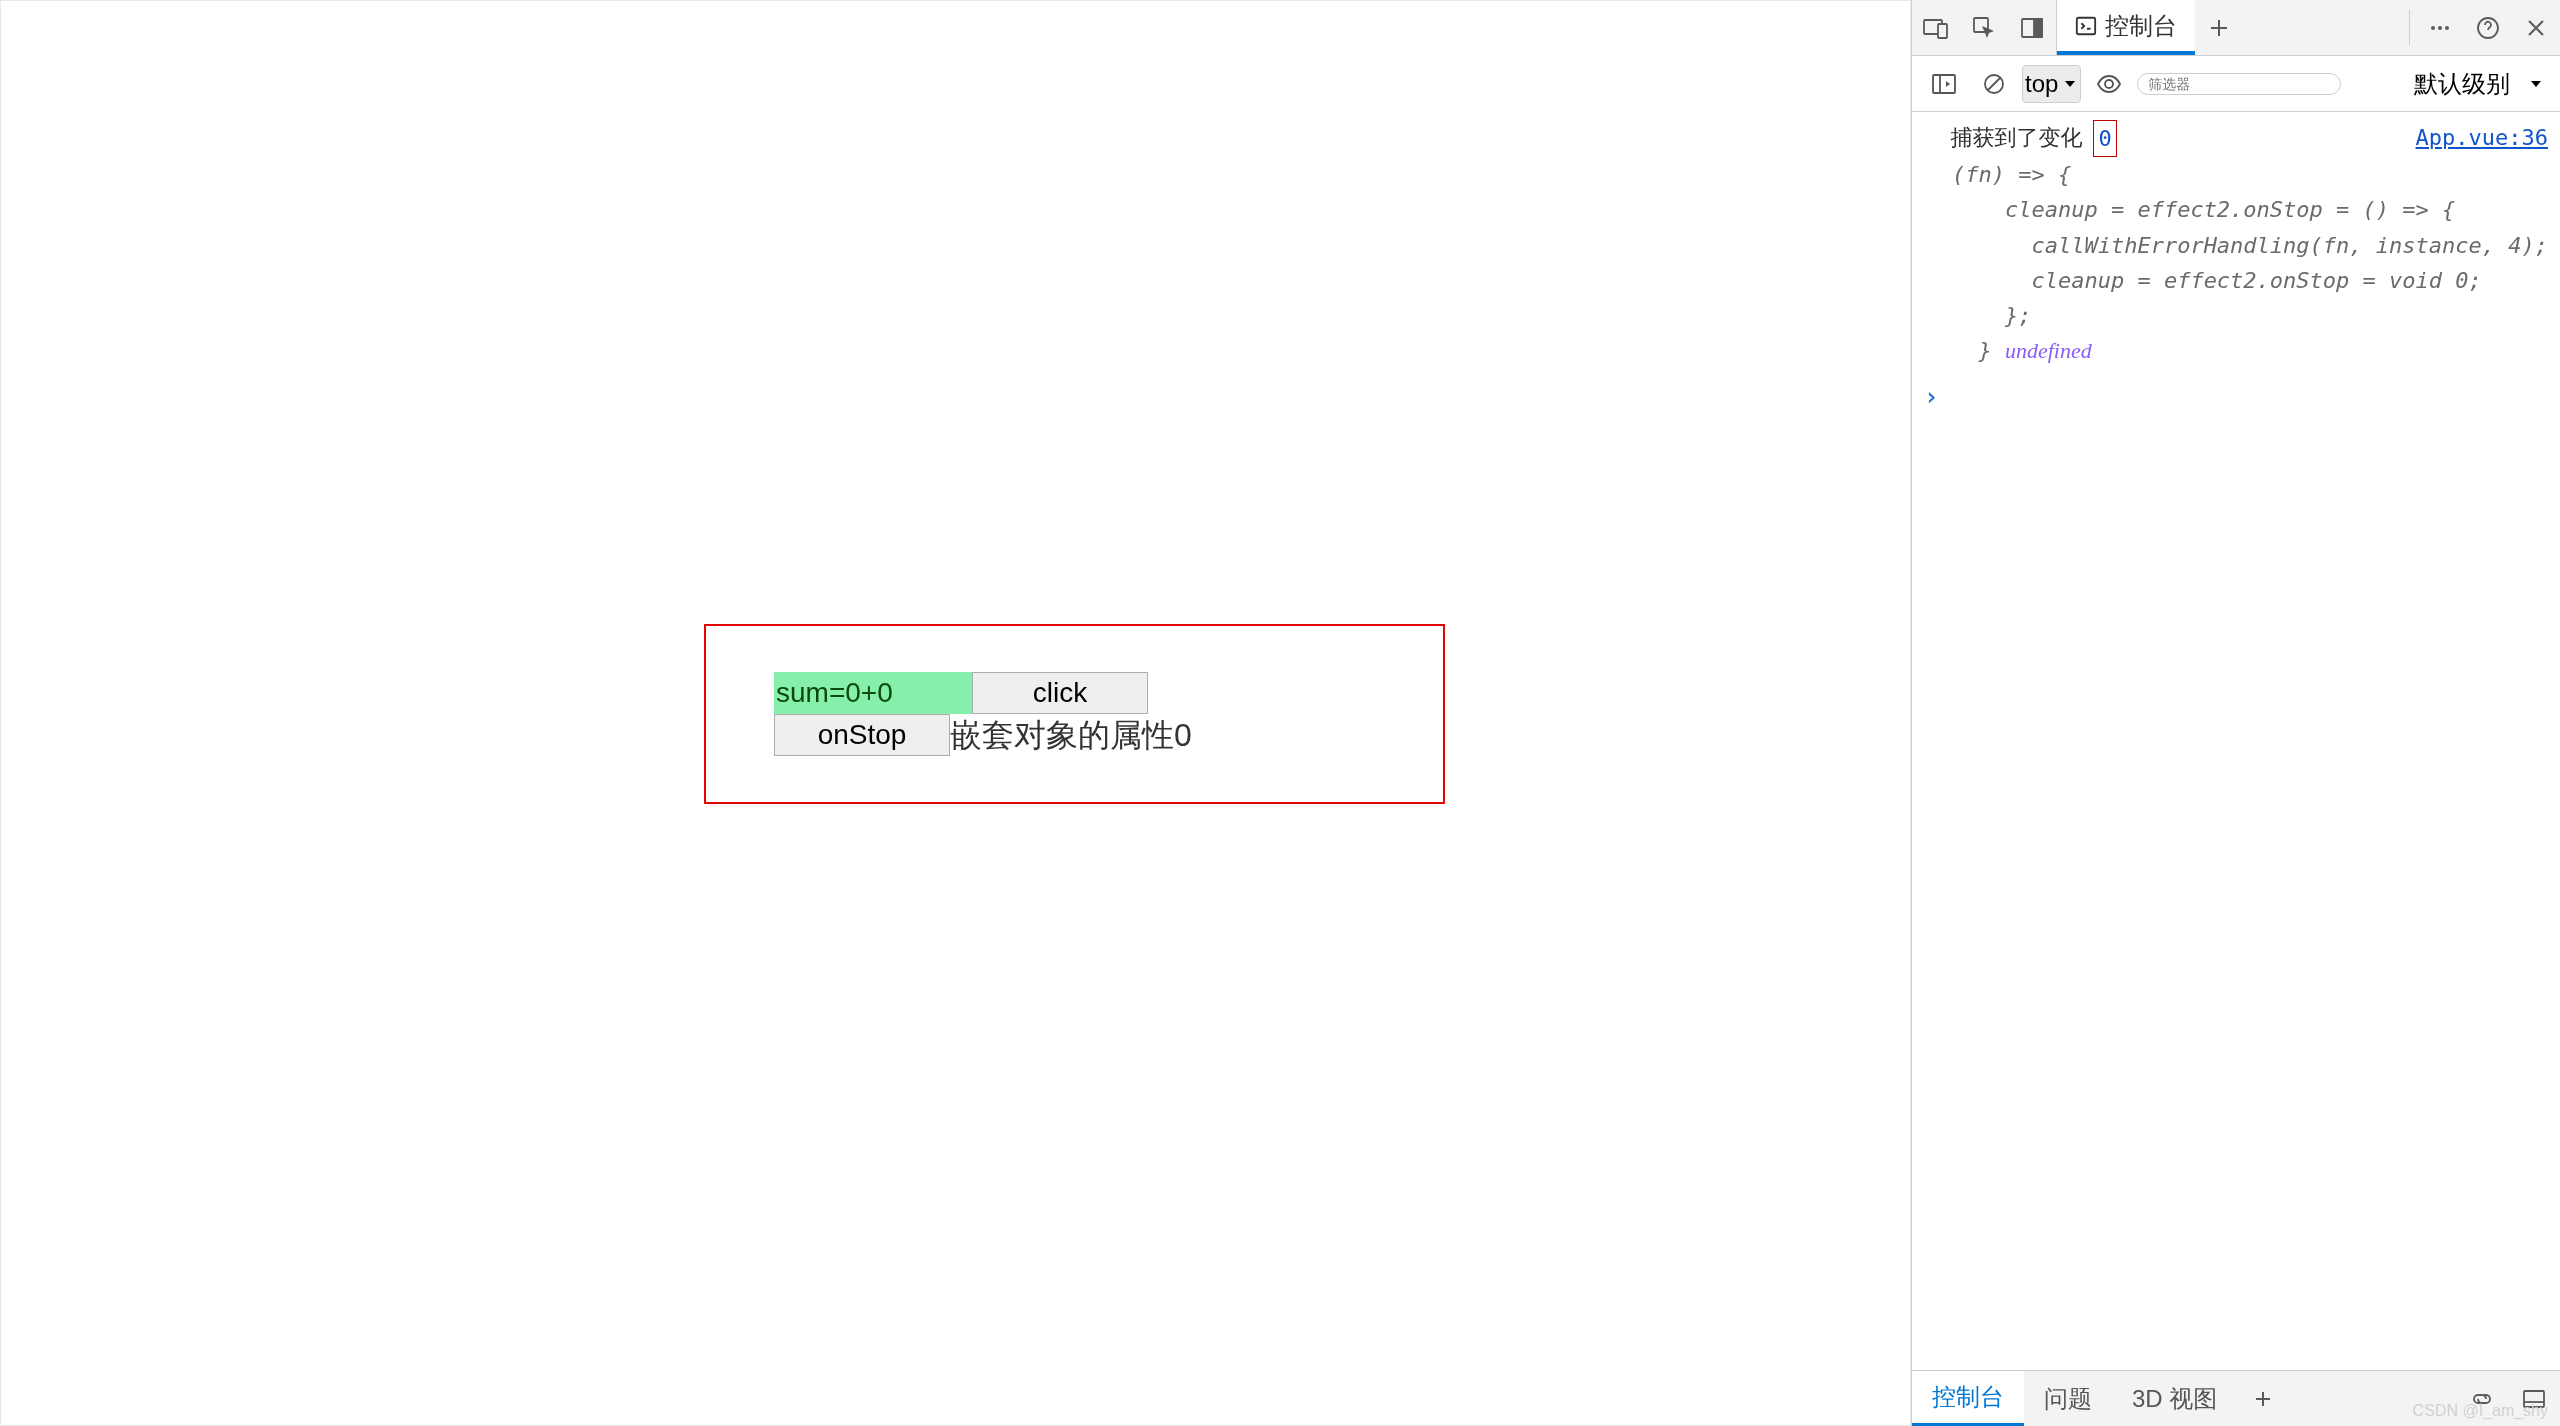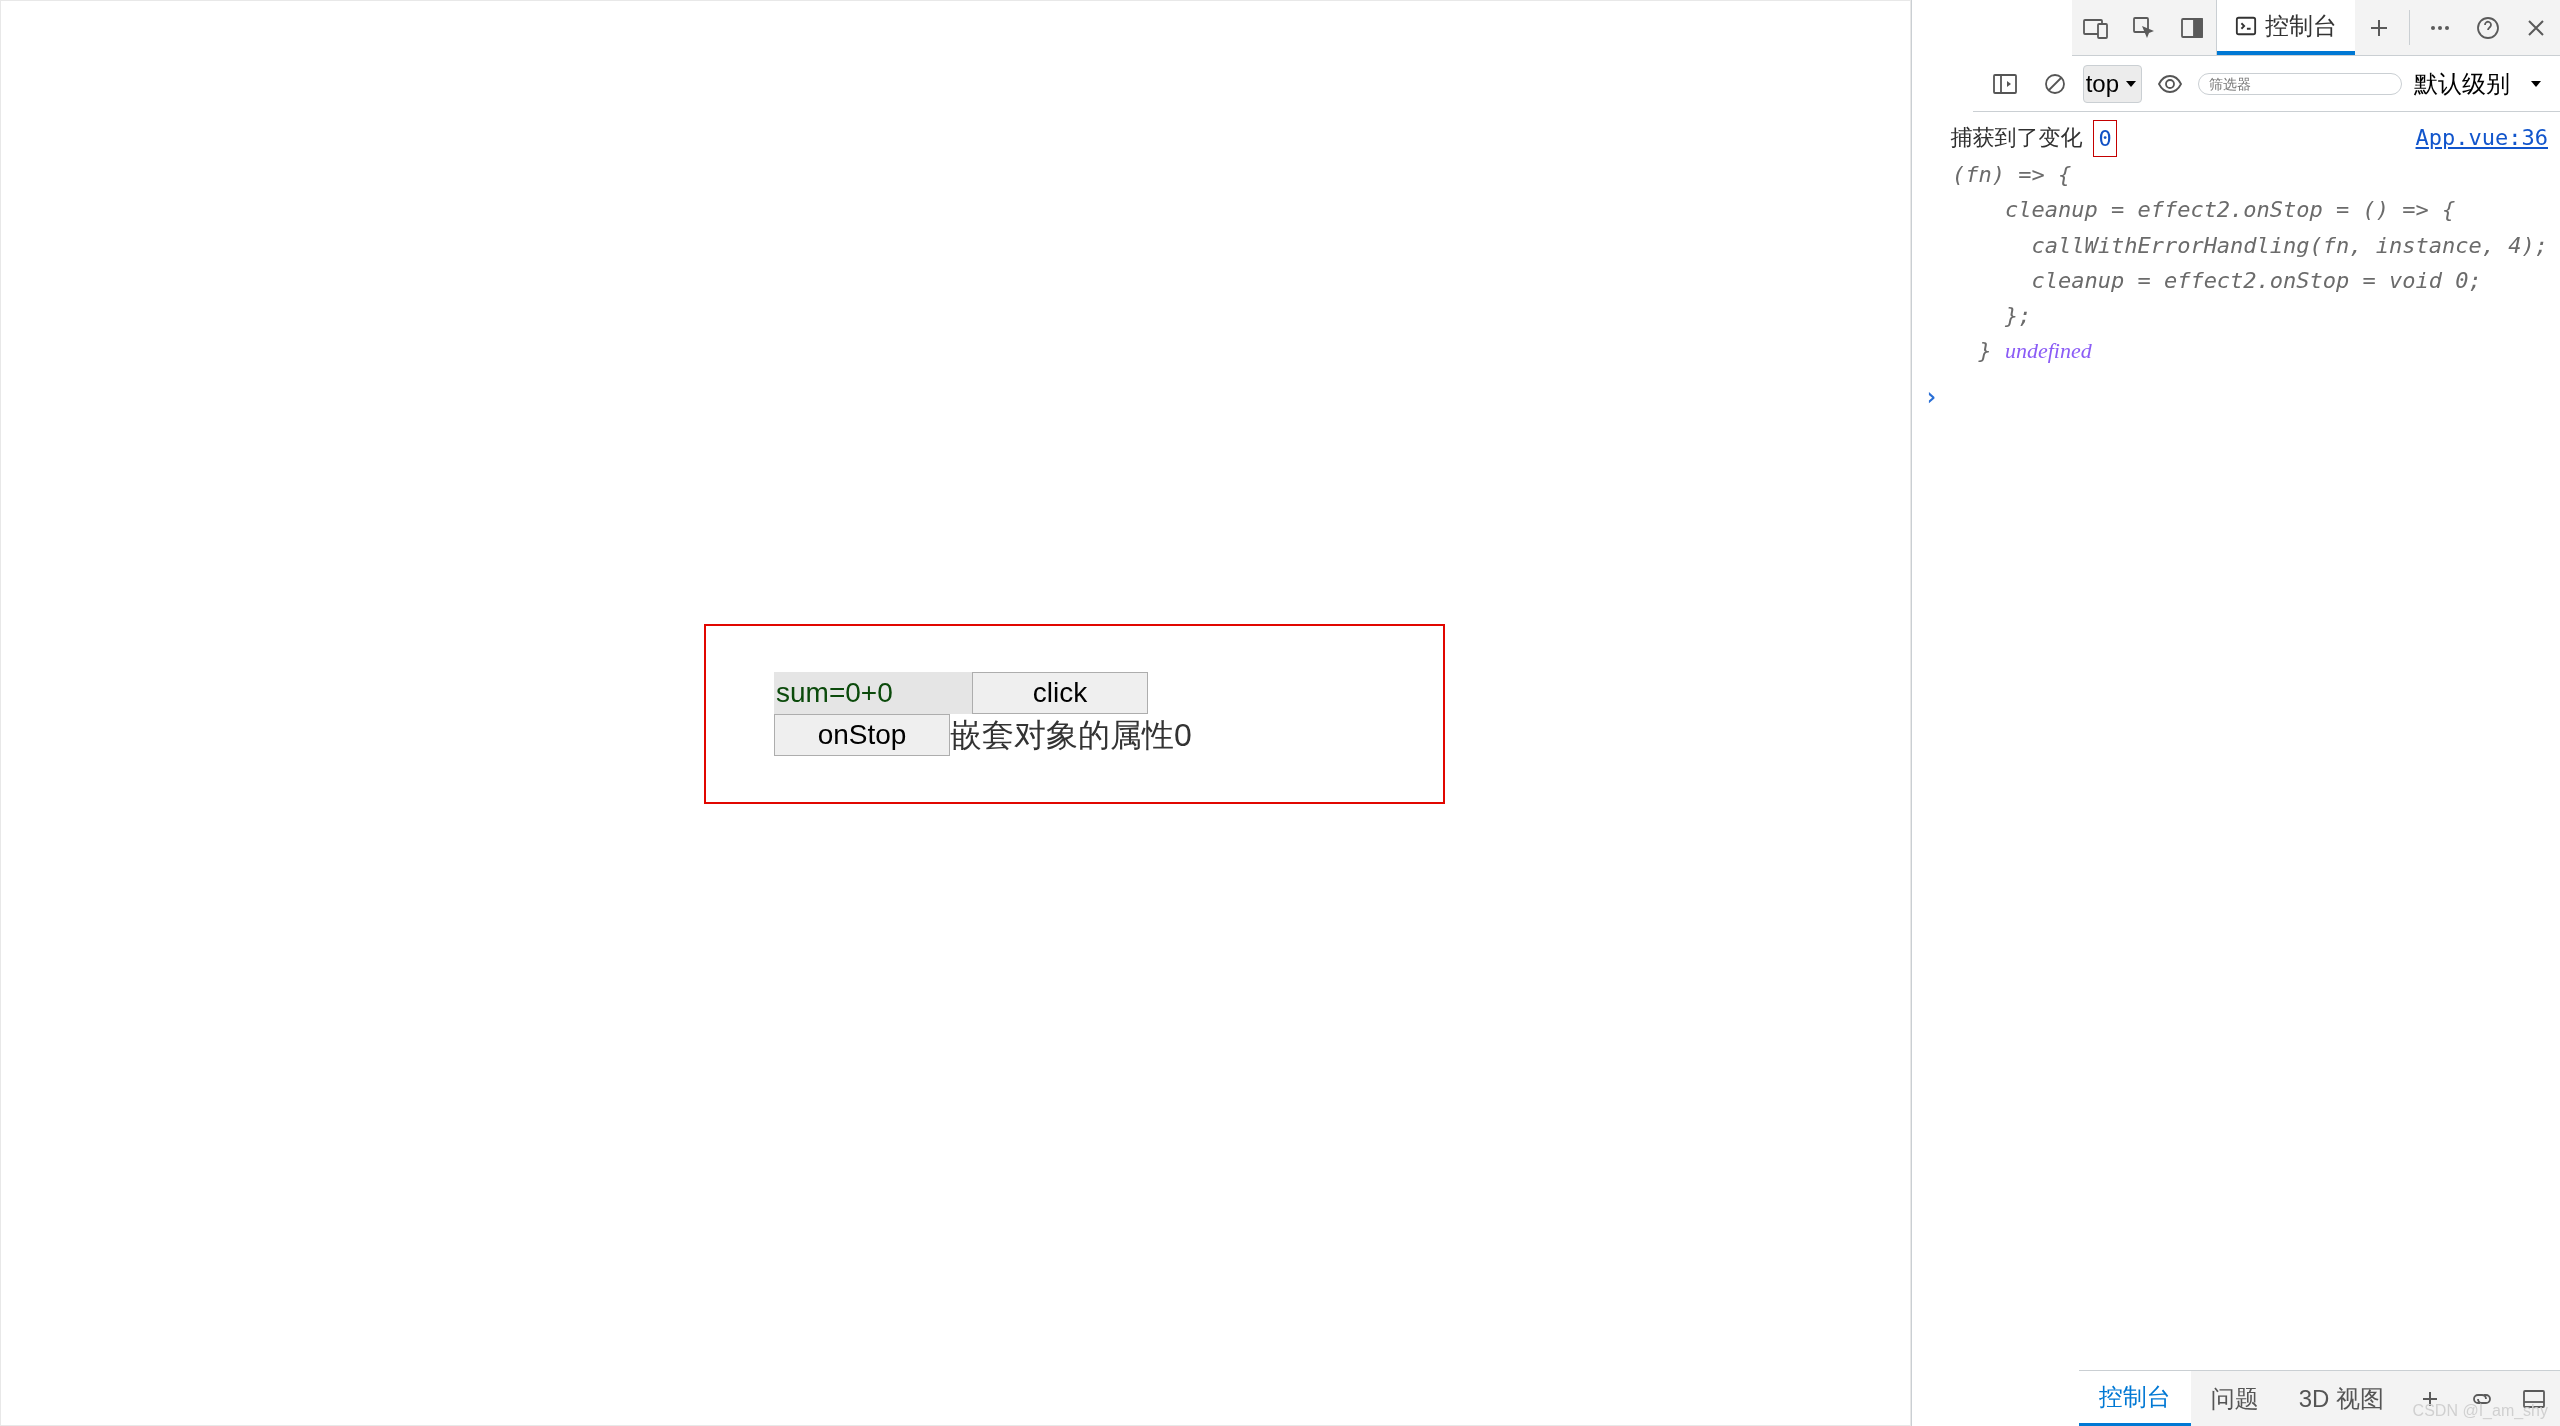--- a/index.html
+++ b/index.html
@@ -5,26 +5,26 @@
 * { margin:0; padding:0; box-sizing:border-box; }
 html,body { width:2560px; height:1426px; font-family:"Segoe UI",Arial,sans-serif; font-size:24px; overflow:hidden; background:#fff; }
 .scale-wrap { width:2560px; height:1426px; transform-origin:top left; }
 .app { display:flex; width:2560px; height:1426px; }
 
 
 .viewport { width:1938px; height:100%; position:relative; background:#fff; border:1px solid #e8e8e8; }
 .demo-box { position:absolute; left:703px; top:623px; width:741px; height:180px; border:2px solid #e10600; background:#fff; }
 .demo-inner { position:absolute; left:68px; top:46px; }
 .row { display:flex; align-items:center; }
-.sum-badge { background:#e5e5e5; color:#0b4a0b; width:198px; height:42px; line-height:42px; font-size:28px; padding:0 2px; }
+.sum-badge { background:#86efac; color:#0b4a0b; width:198px; height:42px; line-height:42px; font-size:28px; padding:0 2px; }
 .btn { width:176px; height:42px; background:#efefef; border:1px solid #adadad; font-size:28px; cursor:pointer; font-family:inherit; }
 .nested-label { color:#333; font-size:32px; line-height:42px; }
 
 
-.devtools { flex:1; height:100%; position:relative; display:flex; flex-direction:column; border-left:1px solid #cacfd3; background:#fff;align-items:flex-end; }
+.devtools { flex:1; height:100%; position:relative; display:flex; flex-direction:column; border-left:1px solid #cacfd3; background:#fff; }
 
 
 .tabstrip { height:56px; display:flex; align-items:stretch; border-bottom:1px solid #cacfd3; background:#f3f3f3; }
 .tabstrip .icon-btn { width:48px; display:flex; align-items:center; justify-content:center; color:#5a5a5a; cursor:pointer; }
 .tab { display:flex; align-items:center; gap:8px; padding:0 18px; background:#fff; border-bottom:4px solid #0078d4; color:#333; font-size:24px; }
 .tab svg { width:22px; height:22px; }
 .right-icons { margin-left:auto; display:flex; align-items:stretch; }
 .right-icons .sep { width:1px; background:#cacfd3; margin:10px 6px; }
 .divider { width:1px; background:#cacfd3; }
 

